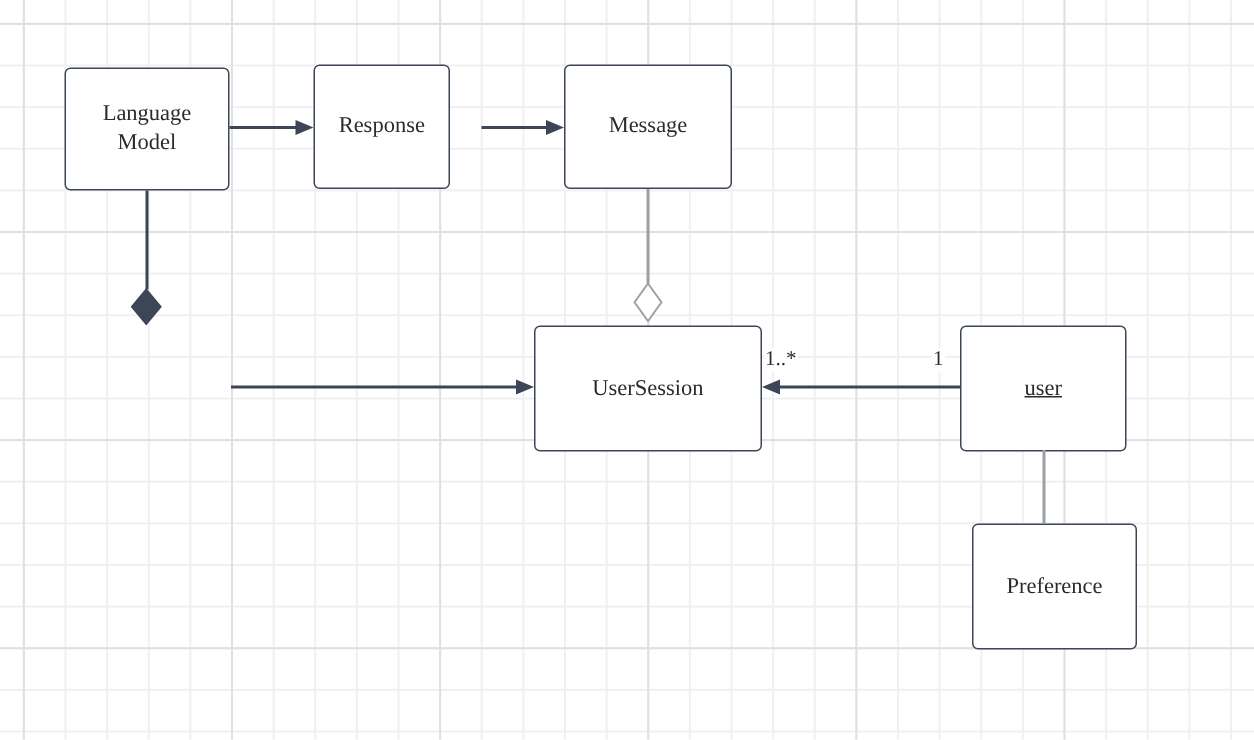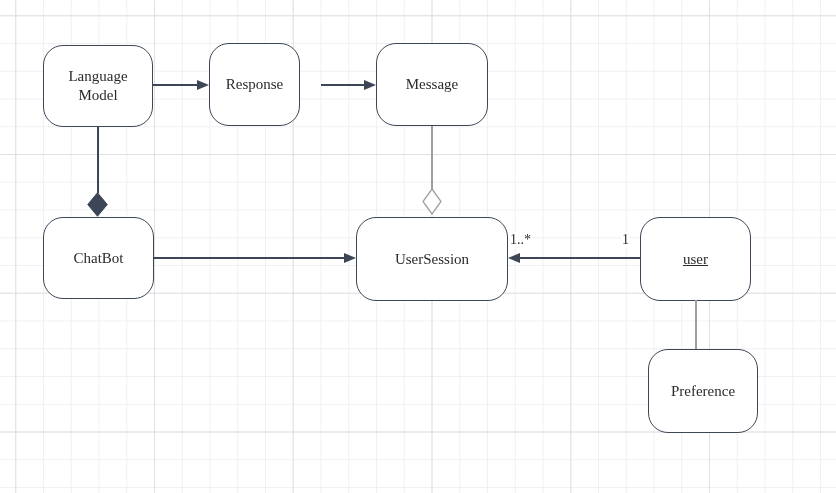--- a/index.html
+++ b/index.html
@@ -25,21 +25,21 @@
       linear-gradient(to bottom, var(--grid-major) 1px, transparent 1px),
       linear-gradient(to right, var(--grid-minor) 1px, transparent 1px),
       linear-gradient(to bottom, var(--grid-minor) 1px, transparent 1px);
     background-size:138.75px 138.75px,138.75px 138.75px,27.75px 27.75px,27.75px 27.75px;
     background-position:15.25px 15.25px;
   }
   .node{
     position:absolute;box-sizing:border-box;
     background:var(--node-fill);
     border:1.5px solid var(--stroke-dark);
-    border-radius:20px;
+    border-radius:4px;
     display:flex;align-items:center;justify-content:center;
     text-align:center;font-size:15px;line-height:1.25;
     padding:4px 6px;
   }
   .line{position:absolute;background:var(--stroke-dark);}
   .line.gray{background:var(--stroke-gray);}
   .h{height:1.5px;}
   .v{width:1.5px;}
   .arrow-right{
     position:absolute;width:0;height:0;
@@ -69,23 +69,20 @@
   </div>
 
   <div class="node" style="left:209px;top:43px;width:91px;height:83px;">
     <span>Response</span>
   </div>
 
   <div class="node" style="left:376px;top:43px;width:112px;height:83px;">
     <span>Message</span>
   </div>
 
-  <div class="node" style="left:43px;top:217px;width:111px;height:82px;">
-    <span>ChatBot</span>
-  </div>
 
   <div class="node" style="left:356px;top:217px;width:152px;height:84px;justify-content:center;">
     <span>UserSession</span>
   </div>
 
   <div class="node" style="left:640px;top:217px;width:111px;height:84px;text-decoration:underline;">
     <span>user</span>
   </div>
 
   <div class="node" style="left:648px;top:349px;width:110px;height:84px;">

